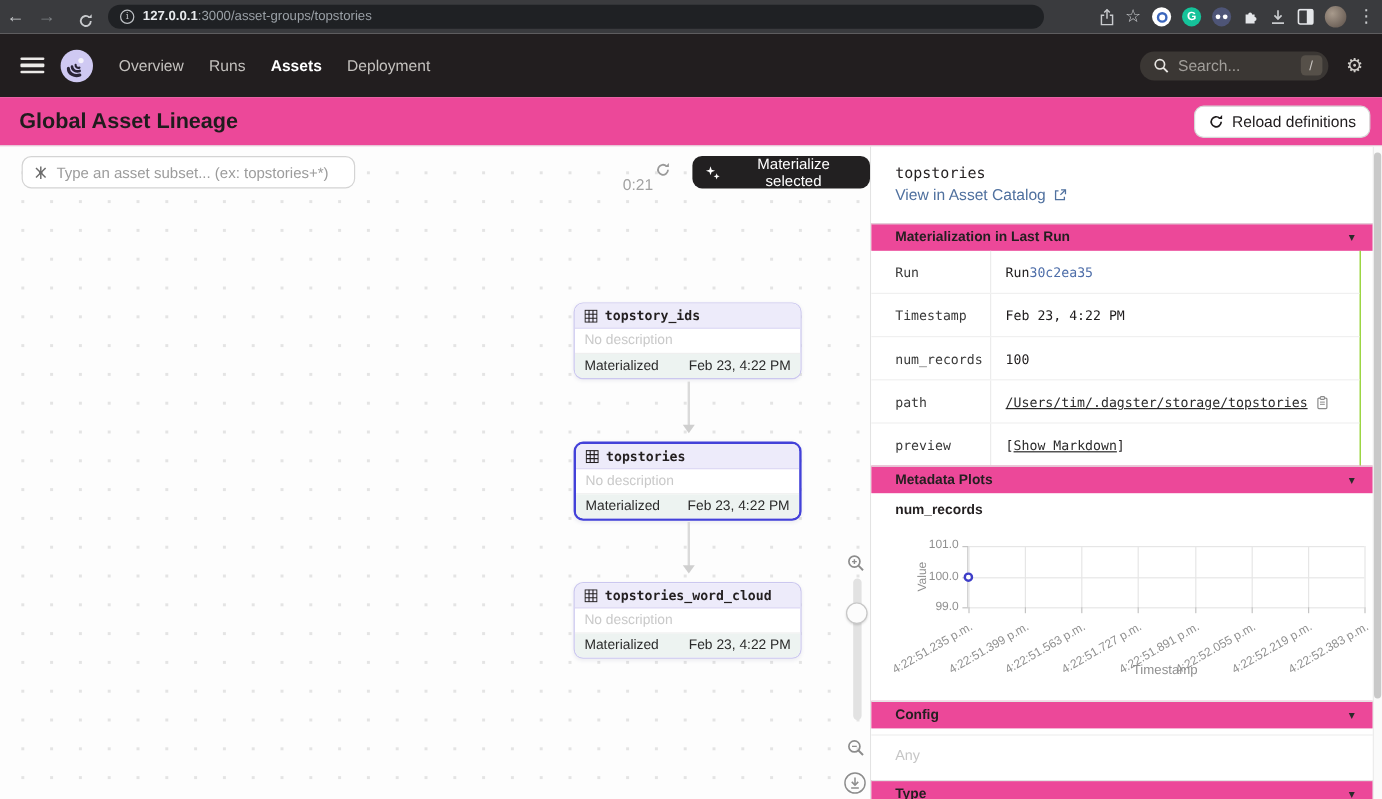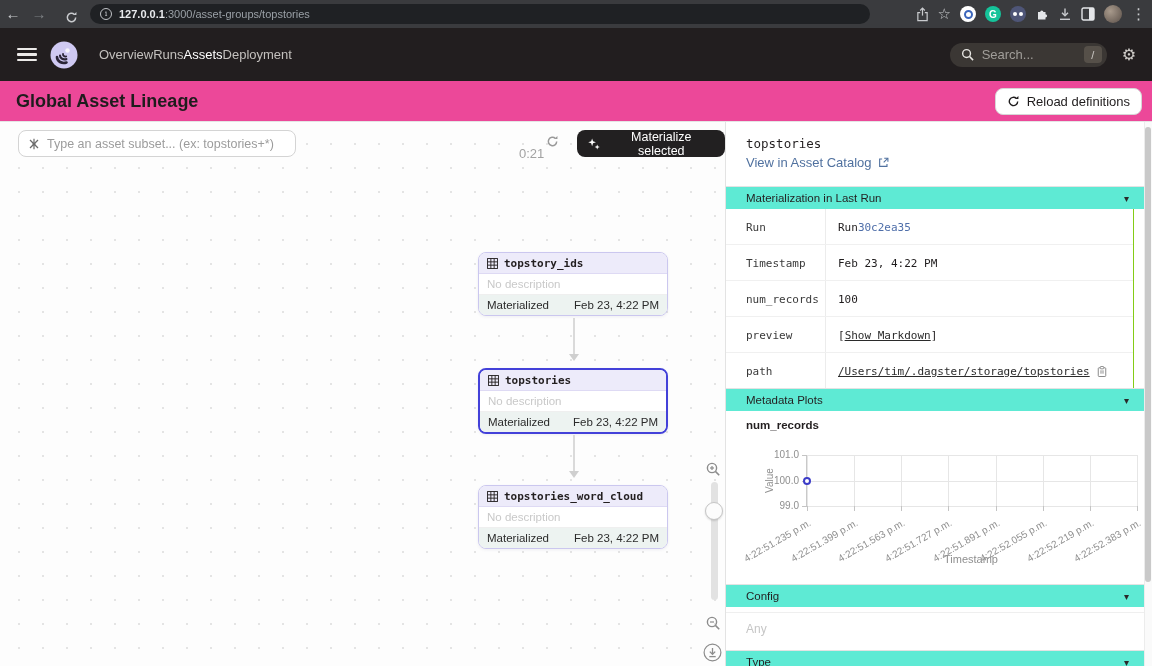--- a/index.html
+++ b/index.html
@@ -28,23 +28,23 @@
   .avatar { width:18px; height:18px; border-radius:50%;
             background:radial-gradient(circle at 35% 35%, #A89A8C, #5A4F48); }
 
   
   .nav-bar { position:absolute; left:0; top:28px; width:1152px; height:53px;
              background:#221E1F; display:flex; align-items:center; }
   .hamburger { margin-left:17px; width:20px; height:14px; display:flex; flex-direction:column;
                justify-content:space-between; cursor:pointer; }
   .hamburger div { height:2.4px; background:#ECEAE8; border-radius:1px; }
   .logo { margin-left:12px; }
-  .nav-links { display:flex; margin-left:20px;text-align:center; }
+  .nav-links { display:flex; gap:21px; margin-left:20px;text-align:center; }
   .nav-link { font-size:13px; color:#C3C0BD; cursor:pointer; }
-  .nav-link.active { color:#FFFFFF; font-weight:400; }
+  .nav-link.active { color:#FFFFFF; font-weight:700; }
   .nav-spacer { flex:1; }
   .search-pill { width:157px; height:24px; background:#3B3734; border-radius:12px;
                  display:flex; align-items:center; padding:0 5px 0 11px; cursor:text; }
   .search-pill .ph { font-size:13px; color:#A19E9A; margin-left:8px; flex:1; }
   .kbd { width:18px; height:17px; background:#565049; border-radius:4px; color:#CDCAC6;
          font-size:11px; display:flex; align-items:center; justify-content:center; }
   .gear { margin:0 16px 0 15px; font-size:16px; color:#CFCCC8;
           font-family:"DejaVu Sans", sans-serif; cursor:pointer; }
 
   
@@ -100,22 +100,22 @@
 
   
   .right-panel { position:absolute; left:726px; top:122px; width:426px; height:544px;
                  background:#fff; overflow:hidden; }
   .rp-title { position:absolute; left:20px; top:14px; font-family:"DejaVu Sans Mono",monospace;
               font-size:12.5px; color:#231F20; }
   .rp-link { position:absolute; left:20px; top:33px; font-size:13px; color:#50719F;
              display:inline-flex; align-items:center; gap:6px; cursor:pointer; }
   .sec { position:absolute; left:0; width:418px; border-top:1px solid #E3E3E3;
          display:flex; align-items:center; justify-content:space-between;
-         padding:0 15px 0 20px; font-size:11.5px; font-weight:400; color:#231F20;
-         height:23px; cursor:pointer; background:#5eead4;text-align:right; }
+         padding:0 15px 0 20px; font-size:11.5px; font-weight:700; color:#231F20;
+         height:23px; cursor:pointer; background:#ec4899;text-align:right; }
   .caret { font-size:10px; color:#2A2A2A; font-family:"DejaVu Sans", sans-serif; }
 
   .mat-table { position:absolute; left:0; top:87px; width:408px;
                border-right:1px solid #84cc16; }
   .mrow { height:36px; border-bottom:1px solid #F0F0F0; display:flex;
           font-family:"DejaVu Sans Mono", monospace; font-size:11px; color:#1F1C1D; }
   .mrow .k { width:100px; padding:12px 4px 0 20px; border-right:1px solid #ECECEC;
              color:#3A3A3A; white-space:nowrap; }
   .mrow .v { flex:1; padding:12px 0 0 12px; white-space:nowrap; display:flex;
              align-items:flex-start; }
@@ -414,40 +414,40 @@
           <span>Feb 23, 4:22 PM</span>
         </div>
     </div>
     <div class="mrow">
       <div class="k">num_records</div>
       <div class="v">
           <span>100</span>
         </div>
     </div>
     <div class="mrow">
-      <div class="k">preview</div>
-      <div class="v">
-          <span>[</span>
-          <span class="darklink">Show Markdown</span>
-          <span>]</span>
-        </div>
-    </div>
-    <div class="mrow">
       <div class="k">path</div>
       <div class="v">
           <span class="darklink">/Users/tim/.dagster/storage/topstories</span>
         <span class="copy-ic">
             <svg width="10" height="13" viewBox="0 0 12 14">
               <rect x="1.5" y="2.5" width="9" height="10.5" rx="1" fill="none" stroke="#8A8A8A" stroke-width="1.2"></rect>
               <rect x="3.9" y="1" width="4.2" height="2.8" rx="0.8" fill="#fff" stroke="#8A8A8A" stroke-width="1.1"></rect>
               <line x1="3.6" y1="6.5" x2="8.4" y2="6.5" stroke="#8A8A8A"></line>
               <line x1="3.6" y1="8.7" x2="8.4" y2="8.7" stroke="#8A8A8A"></line>
             </svg>
           </span>
       </div>
+    </div>
+    <div class="mrow">
+      <div class="k">preview</div>
+      <div class="v">
+          <span>[</span>
+          <span class="darklink">Show Markdown</span>
+          <span>]</span>
+        </div>
     </div>
   </div>
 
   <div class="sec" style="top:266px;">
     <span>Metadata Plots</span>
     <span class="caret">▾</span>
   </div>
 
   <div class="chart-title">num_records</div>
   <div class="chart-area">

